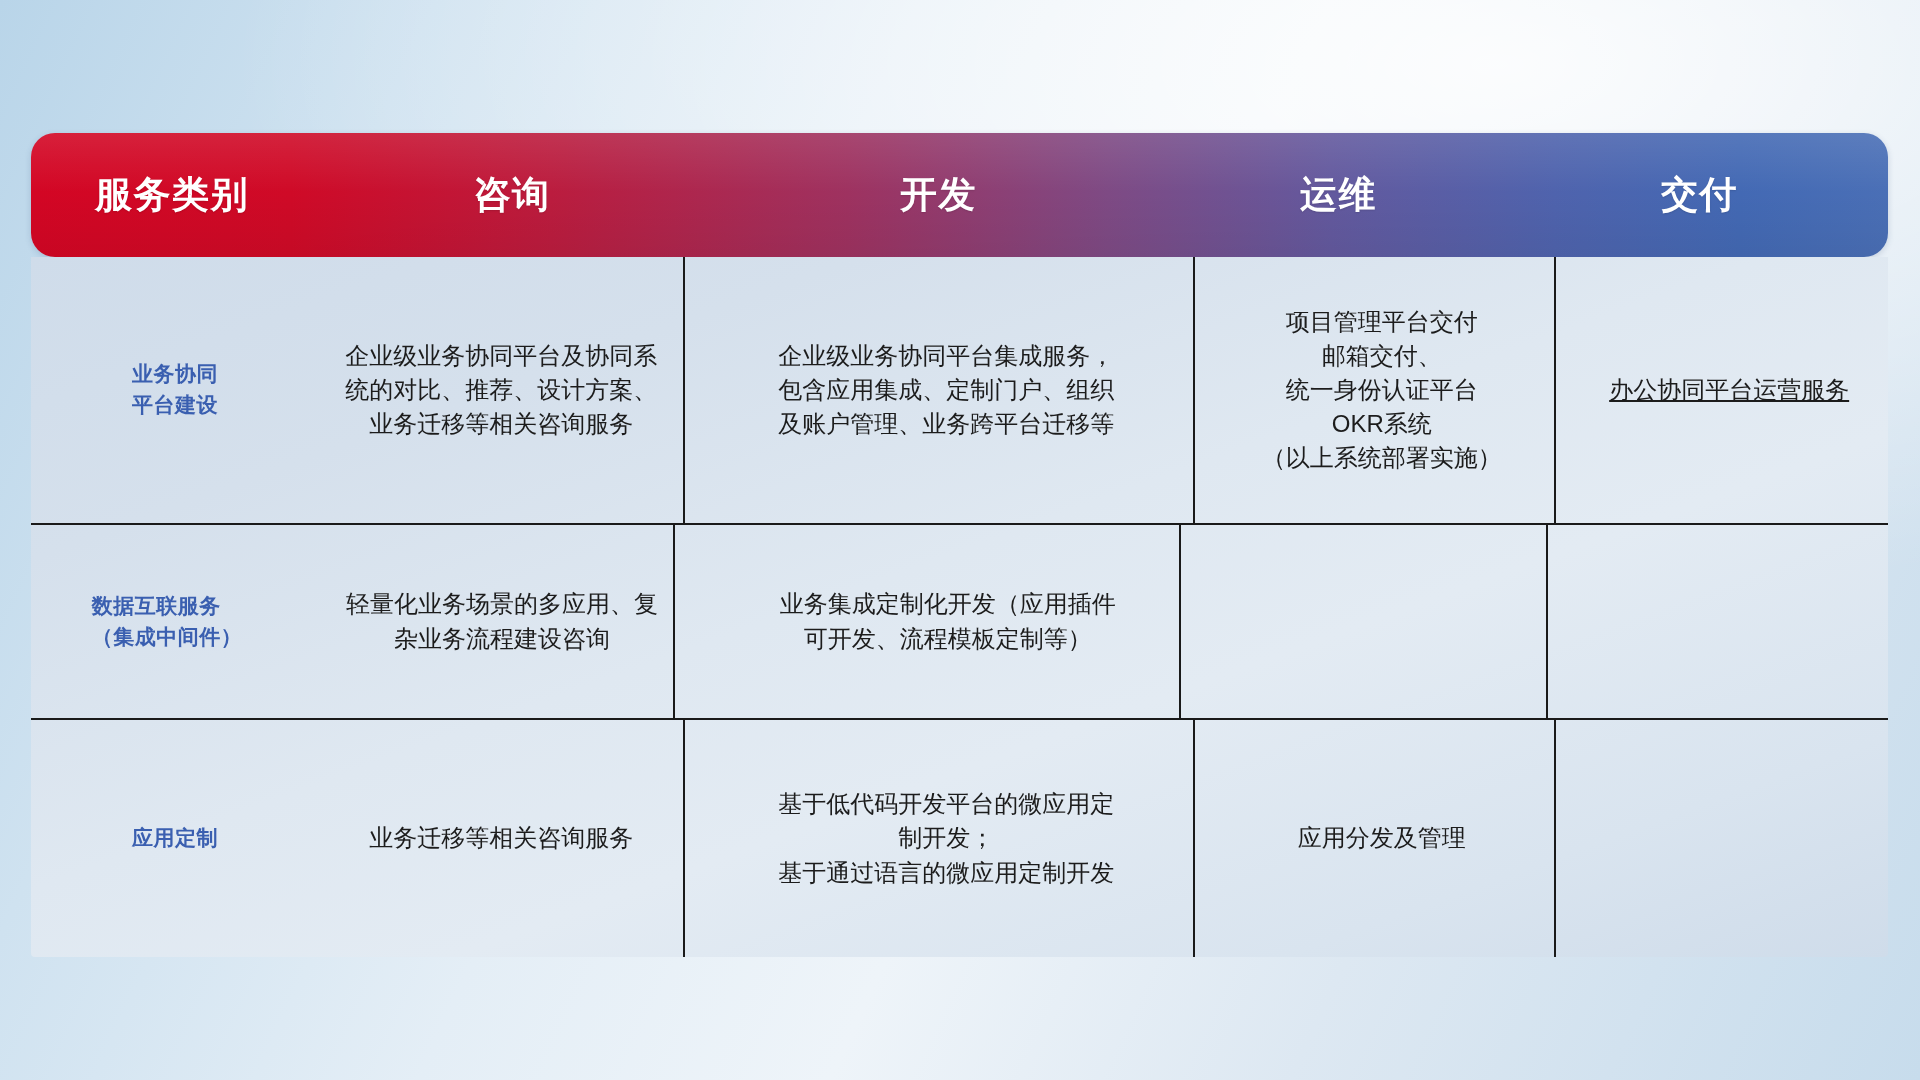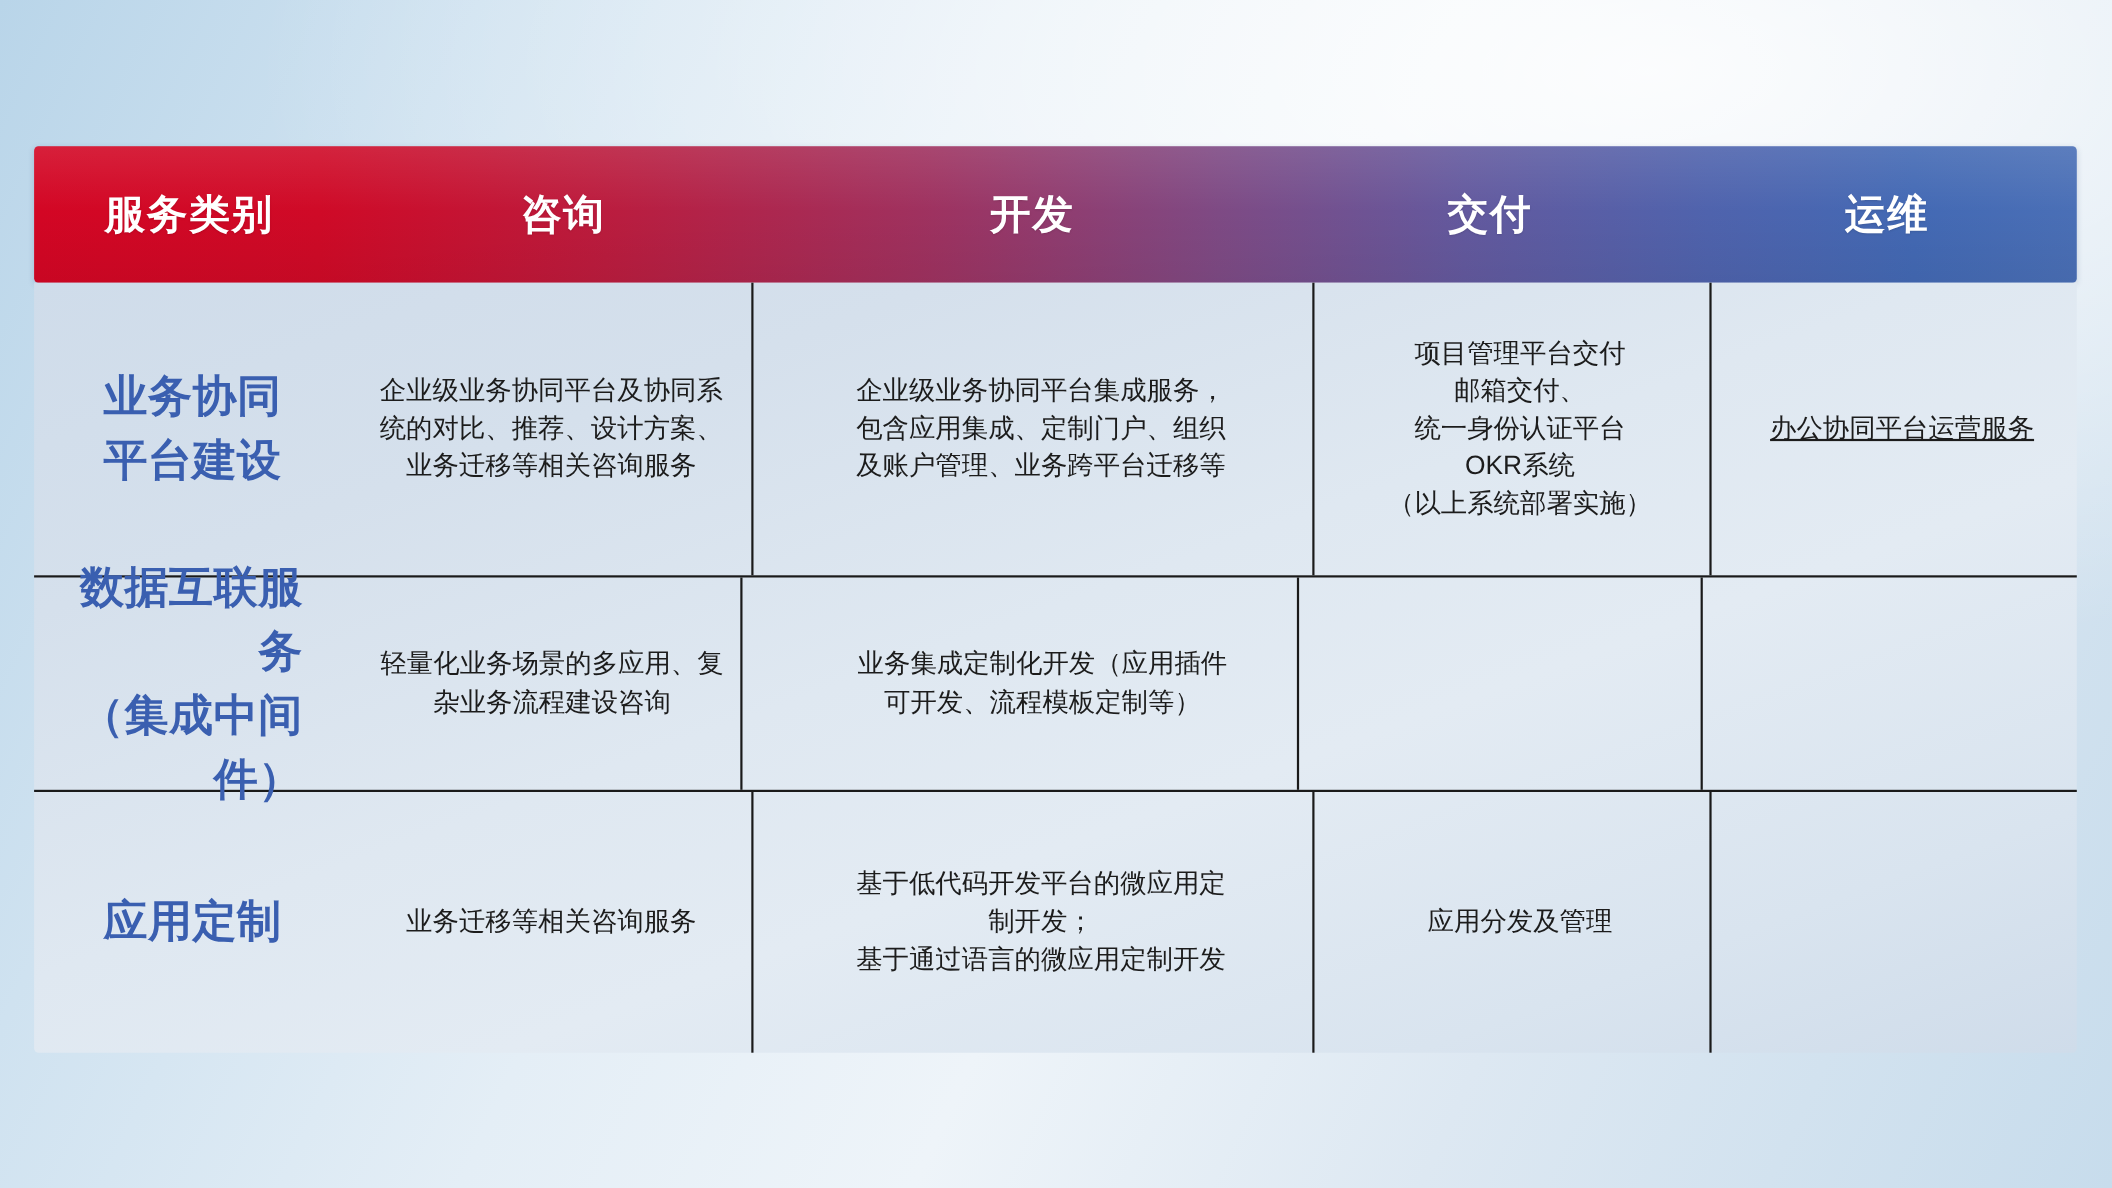--- a/index.html
+++ b/index.html
@@ -34,21 +34,21 @@
     left: 31px;
     top: 133px;
     width: 1857px;
     height: 824px;
   }
 
   
   .thead {
     position: relative;
     height: 124px;
-    border-radius: 4px;
+    border-radius: 24px;
     background: linear-gradient(90deg,
       #d30624 0%,
       #cf0a27 14%,
       #bb1c3e 28%,
       #9e3260 44%,
       #7e4a84 58%,
       #63599e 70%,
       #4f63ad 82%,
       #4369b4 92%,
       #4a6fb6 100%);
@@ -118,25 +118,25 @@
 
   
   .td.c1 { width: 282px; }
   .td.c2 { width: 398px; border-right: 2.5px solid #1a1a1a; }
   .td.c3 { width: 540px; border-right: 2.5px solid #1a1a1a; }
   .td.c4 { width: 377px; border-right: 2.5px solid #1a1a1a; }
   .td.c5 { width: 345px; text-decoration: underline; }
 
   .cat {
     color: #3a5fb0;
-    font-size: 40px;
+    font-size: 21px;
     font-weight: bold;
     line-height: 1.46;
     letter-spacing: 0.5px;
-    text-align: right;
+    text-align: left;
     white-space: pre-line;
   }
 
   
   .th.h1 { width: 282px; }
   .th.h2 { width: 398px; }
   .th.h3 { width: 455px; font-family: Liberation Serif, serif; }
   .th.h4 { width: 377px; }
   .th.h5 { width: 345px; }
 </style>
@@ -144,22 +144,22 @@
 <body>
 
 <div id="page">
 
   <div class="table-wrap">
 
     <div class="thead">
       <div class="th h1">服务类别</div>
       <div class="th h2">咨询</div>
       <div class="th h3">开发</div>
+      <div class="th h5">运维</div>
       <div class="th h4">交付</div>
-      <div class="th h5">运维</div>
     </div>
 
     <div class="tbody">
 
       <div class="trow r1">
         <div class="td c1">
           <span class="cat">业务协同
 平台建设</span>
         </div>
         <div class="td c2">企业级业务协同平台及协同系

